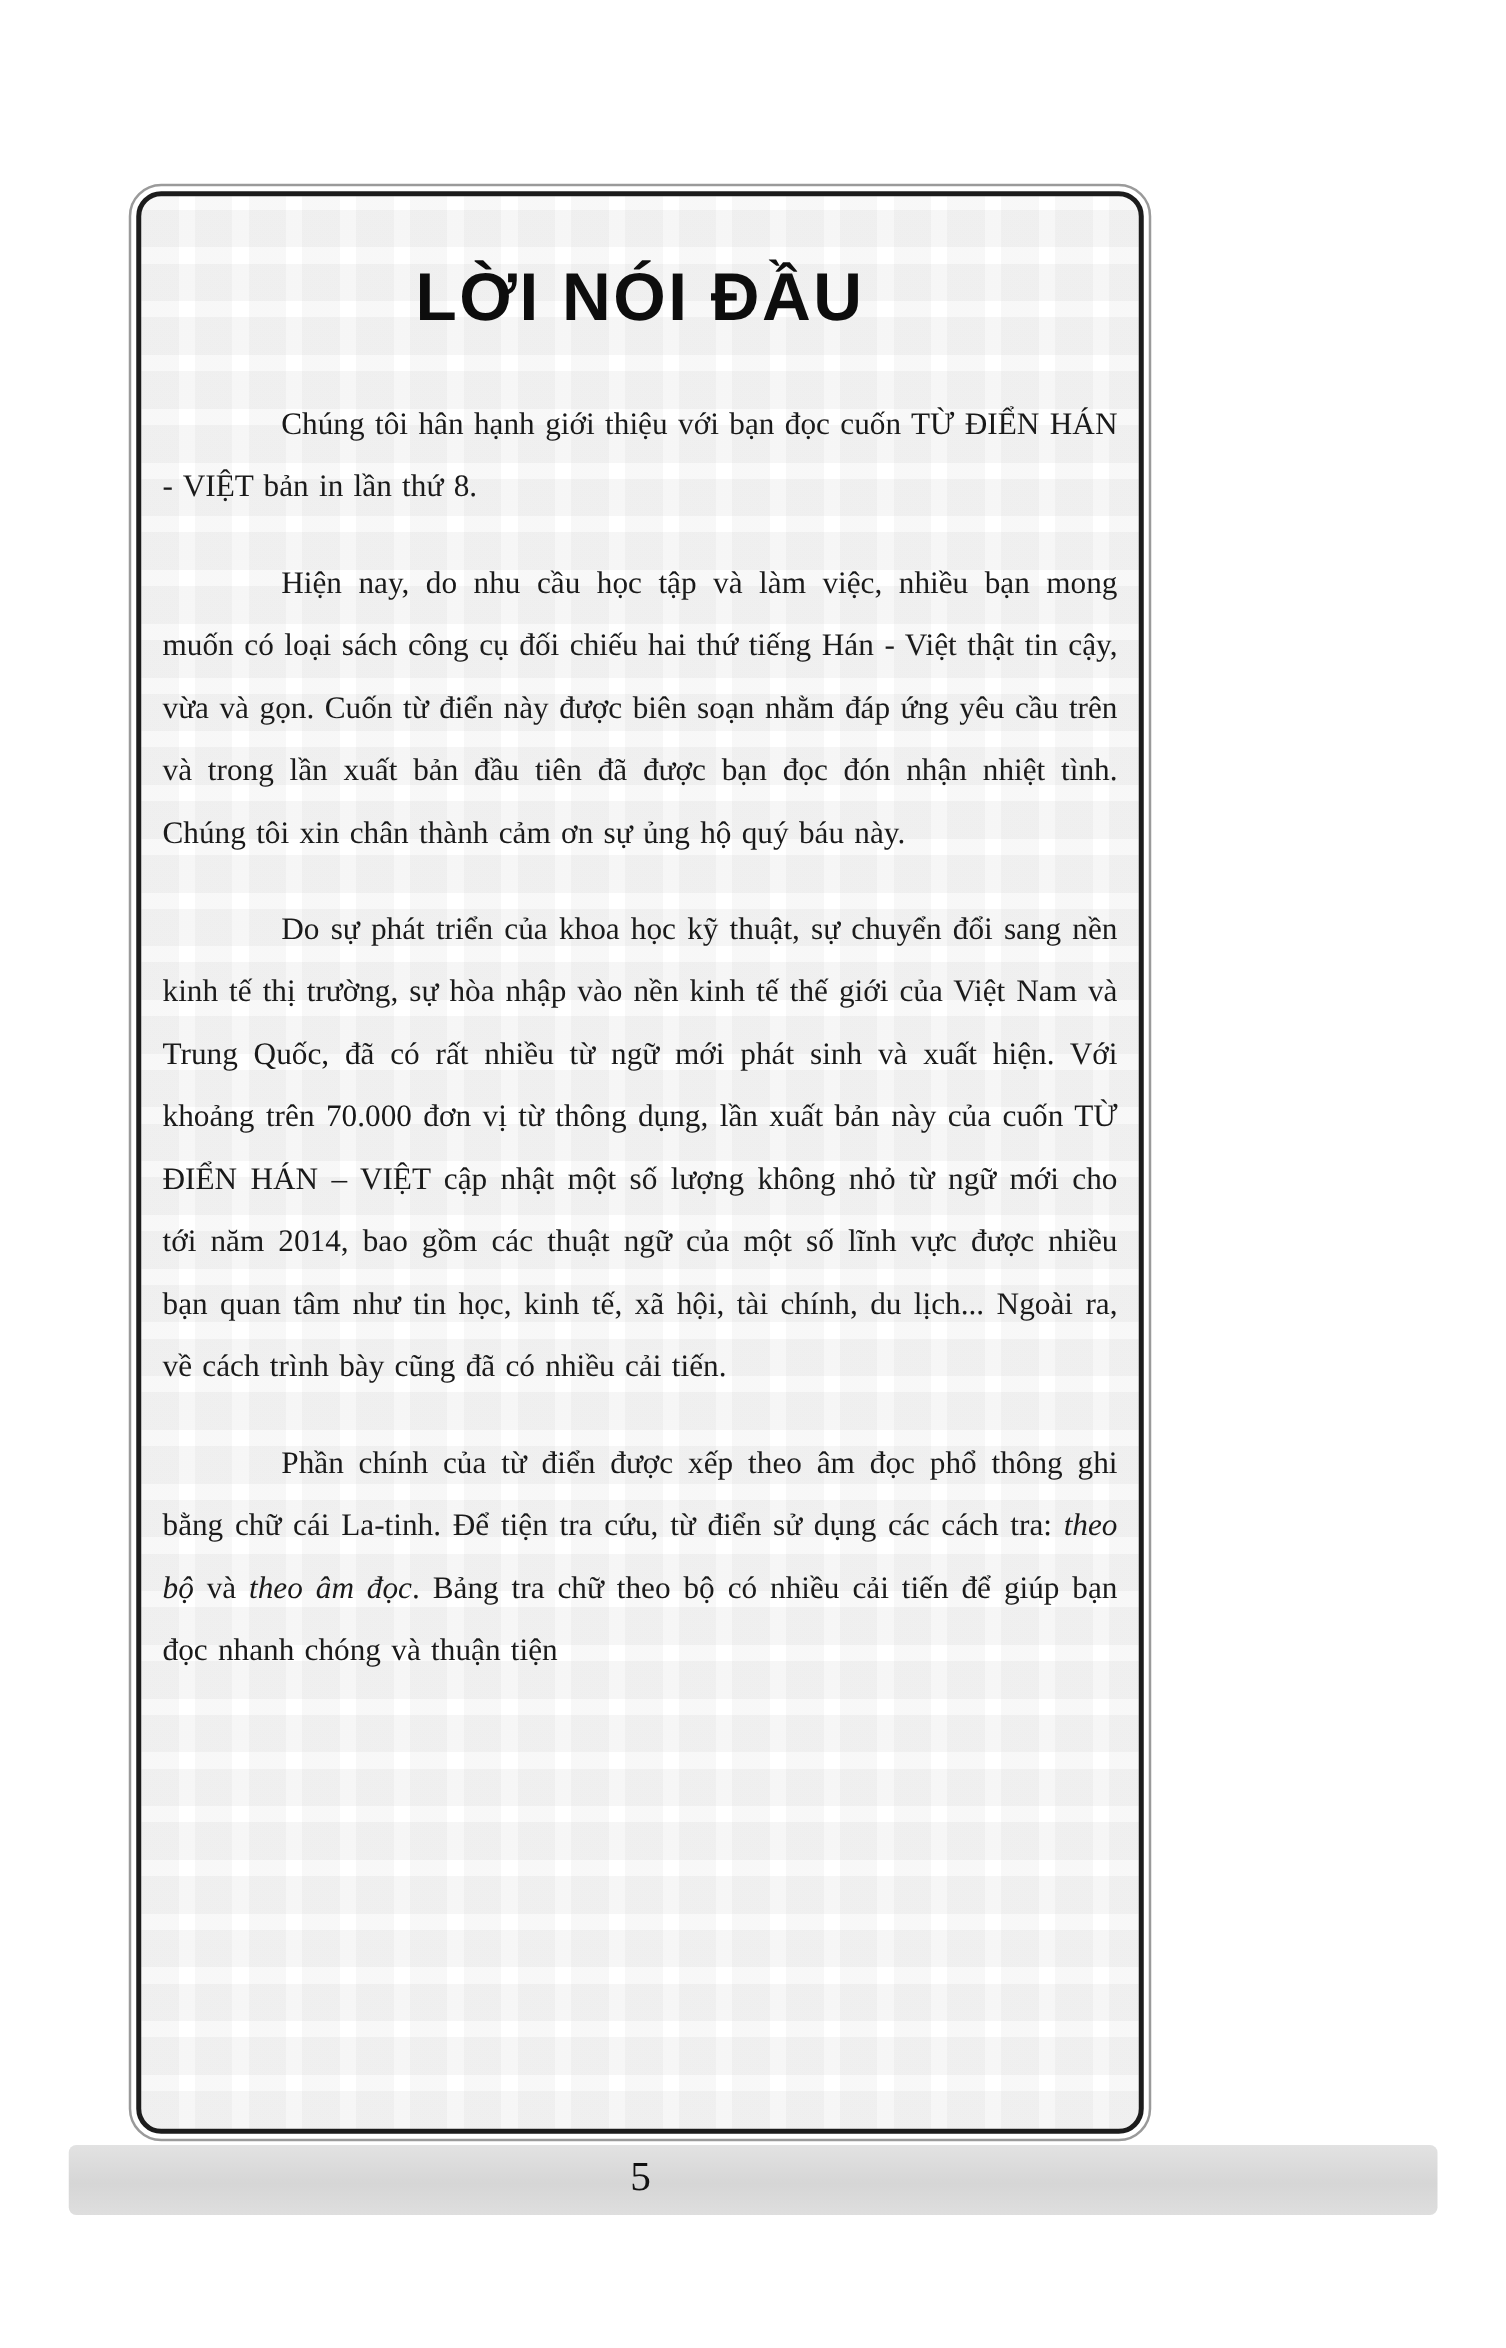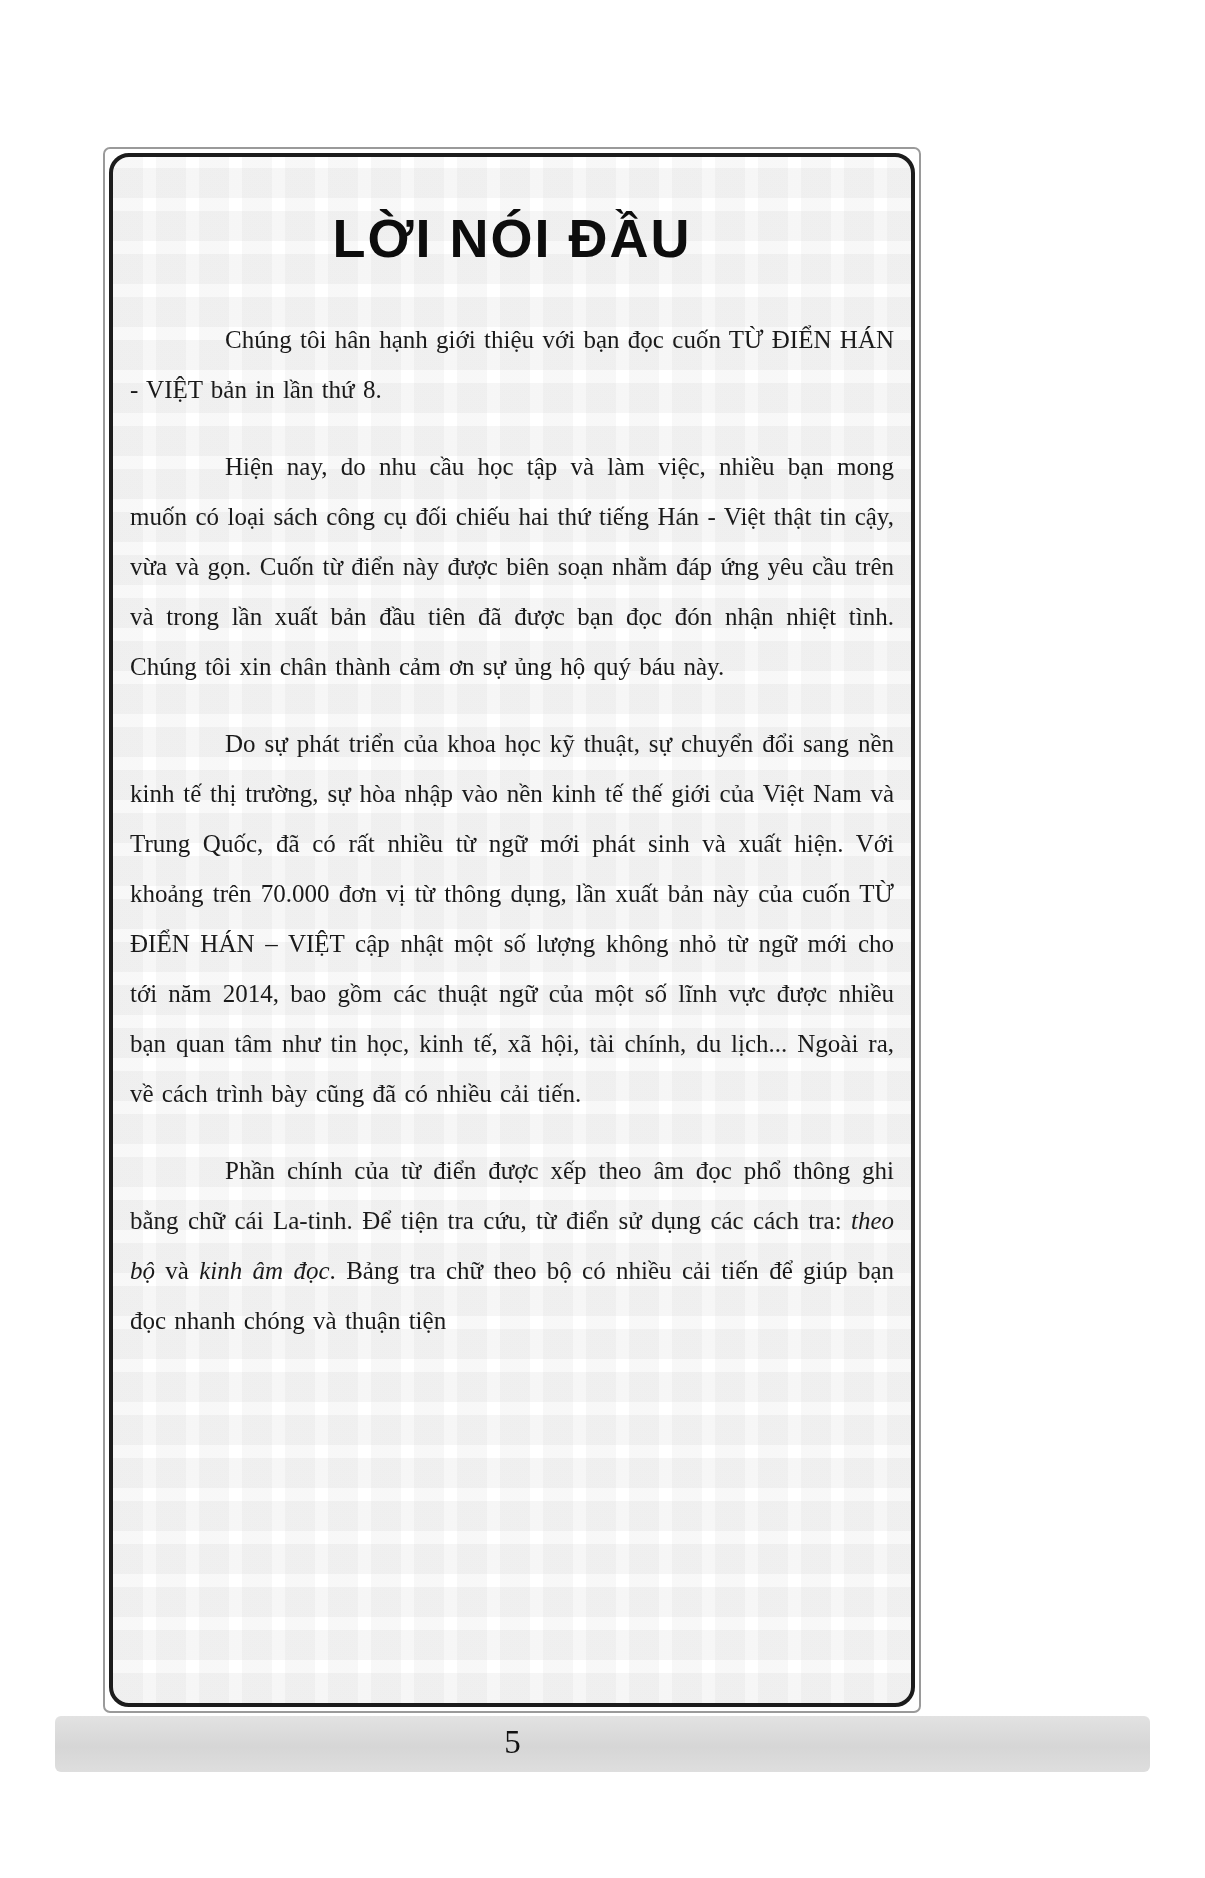--- a/index.html
+++ b/index.html
@@ -18,21 +18,21 @@
 
   
   .frame {
     position: absolute;
     left: 103px;
     top: 147px;
     width: 818px;
     height: 1566px;
     box-sizing: border-box;
     border: 2px solid #9a9a9a;
-    border-radius: 7px;
+    border-radius: 26px;
     padding: 4px;
     background: #ffffff;
   }
   .frame-inner {
     box-sizing: border-box;
     width: 100%;
     height: 100%;
     border: 4px solid #1c1c1c;
     border-radius: 20px;
     padding: 38px 17px 0 17px;
@@ -102,21 +102,21 @@
     <div class="frame-inner">
 
       <h1 class="title">LỜI NÓI ĐẦU</h1>
 
       <p class="para">Chúng tôi hân hạnh giới thiệu với bạn đọc cuốn TỪ ĐIỂN HÁN - VIỆT bản in lần thứ 8.</p>
 
       <p class="para">Hiện nay, do nhu cầu học tập và làm việc, nhiều bạn mong muốn có loại sách công cụ đối chiếu hai thứ tiếng Hán - Việt thật tin cậy, vừa và gọn. Cuốn từ điển này được biên soạn nhằm đáp ứng yêu cầu trên và trong lần xuất bản đầu tiên đã được bạn đọc đón nhận nhiệt tình. Chúng tôi xin chân thành cảm ơn sự ủng hộ quý báu này.</p>
 
       <p class="para">Do sự phát triển của khoa học kỹ thuật, sự chuyển đổi sang nền kinh tế thị trường, sự hòa nhập vào nền kinh tế thế giới của Việt Nam và Trung Quốc, đã có rất nhiều từ ngữ mới phát sinh và xuất hiện. Với khoảng trên 70.000 đơn vị từ thông dụng, lần xuất bản này của cuốn TỪ ĐIỂN HÁN – VIỆT cập nhật một số lượng không nhỏ từ ngữ mới cho tới năm 2014, bao gồm các thuật ngữ của một số lĩnh vực được nhiều bạn quan tâm như tin học, kinh tế, xã hội, tài chính, du lịch... Ngoài ra, về cách trình bày cũng đã có nhiều cải tiến.</p>
 
-      <p class="para"><span>Phần chính của từ điển được xếp theo âm đọc phổ thông ghi bằng chữ cái La-tinh. Để tiện tra cứu, từ điển sử dụng các cách tra: </span><span class="it">theo bộ</span><span> và </span><span class="it">kinh âm đọc</span><span>. Bảng tra chữ theo bộ có nhiều cải tiến để giúp bạn đọc nhanh chóng và thuận tiện</span></p>
+      <p class="para"><span>Phần chính của từ điển được xếp theo âm đọc phổ thông ghi bằng chữ cái La-tinh. Để tiện tra cứu, từ điển sử dụng các cách tra: </span><span class="it">theo bộ</span><span> và </span><span class="it">theo âm đọc</span><span>. Bảng tra chữ theo bộ có nhiều cải tiến để giúp bạn đọc nhanh chóng và thuận tiện</span></p>
 
     </div>
   </div>
 
   <div class="footer-bar">
     <span class="pagenum">5</span>
   </div>
 
 </div>
 

